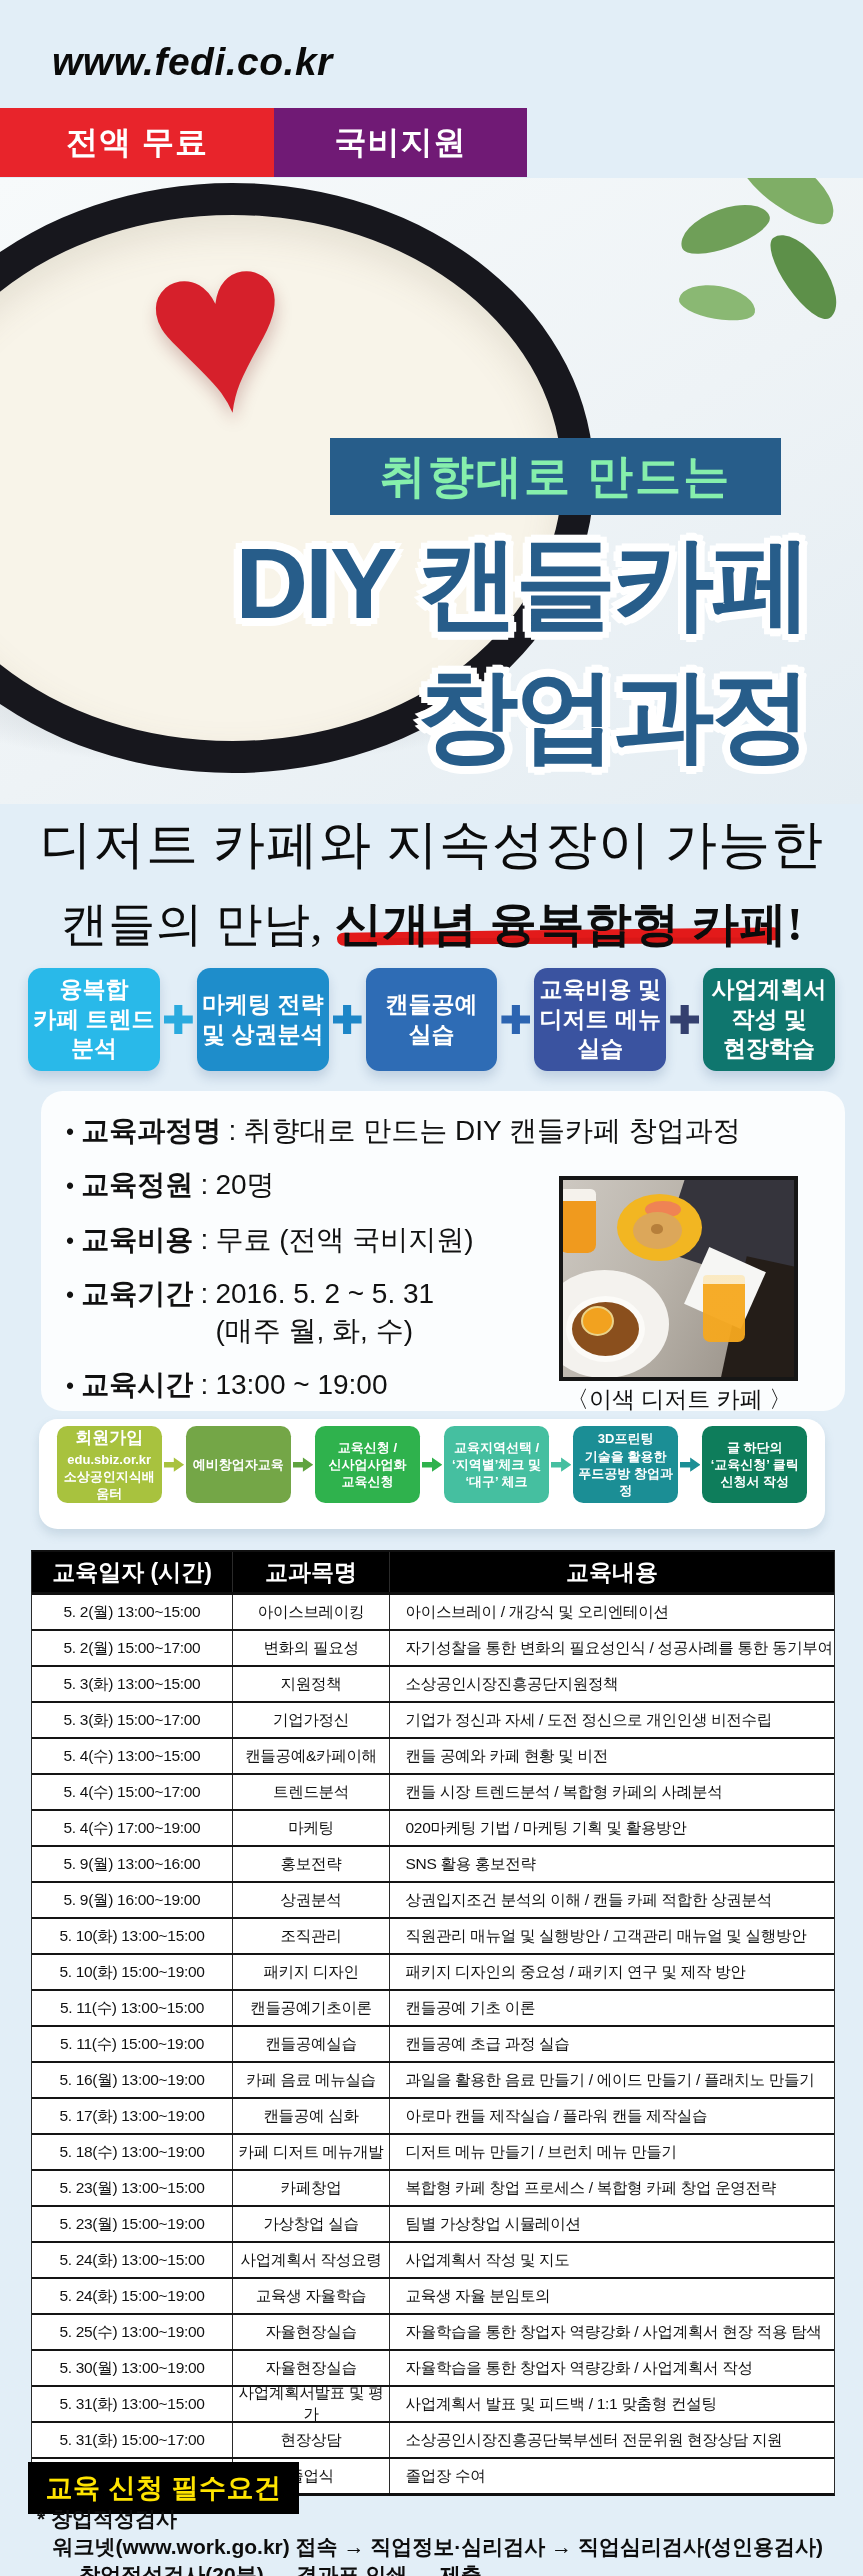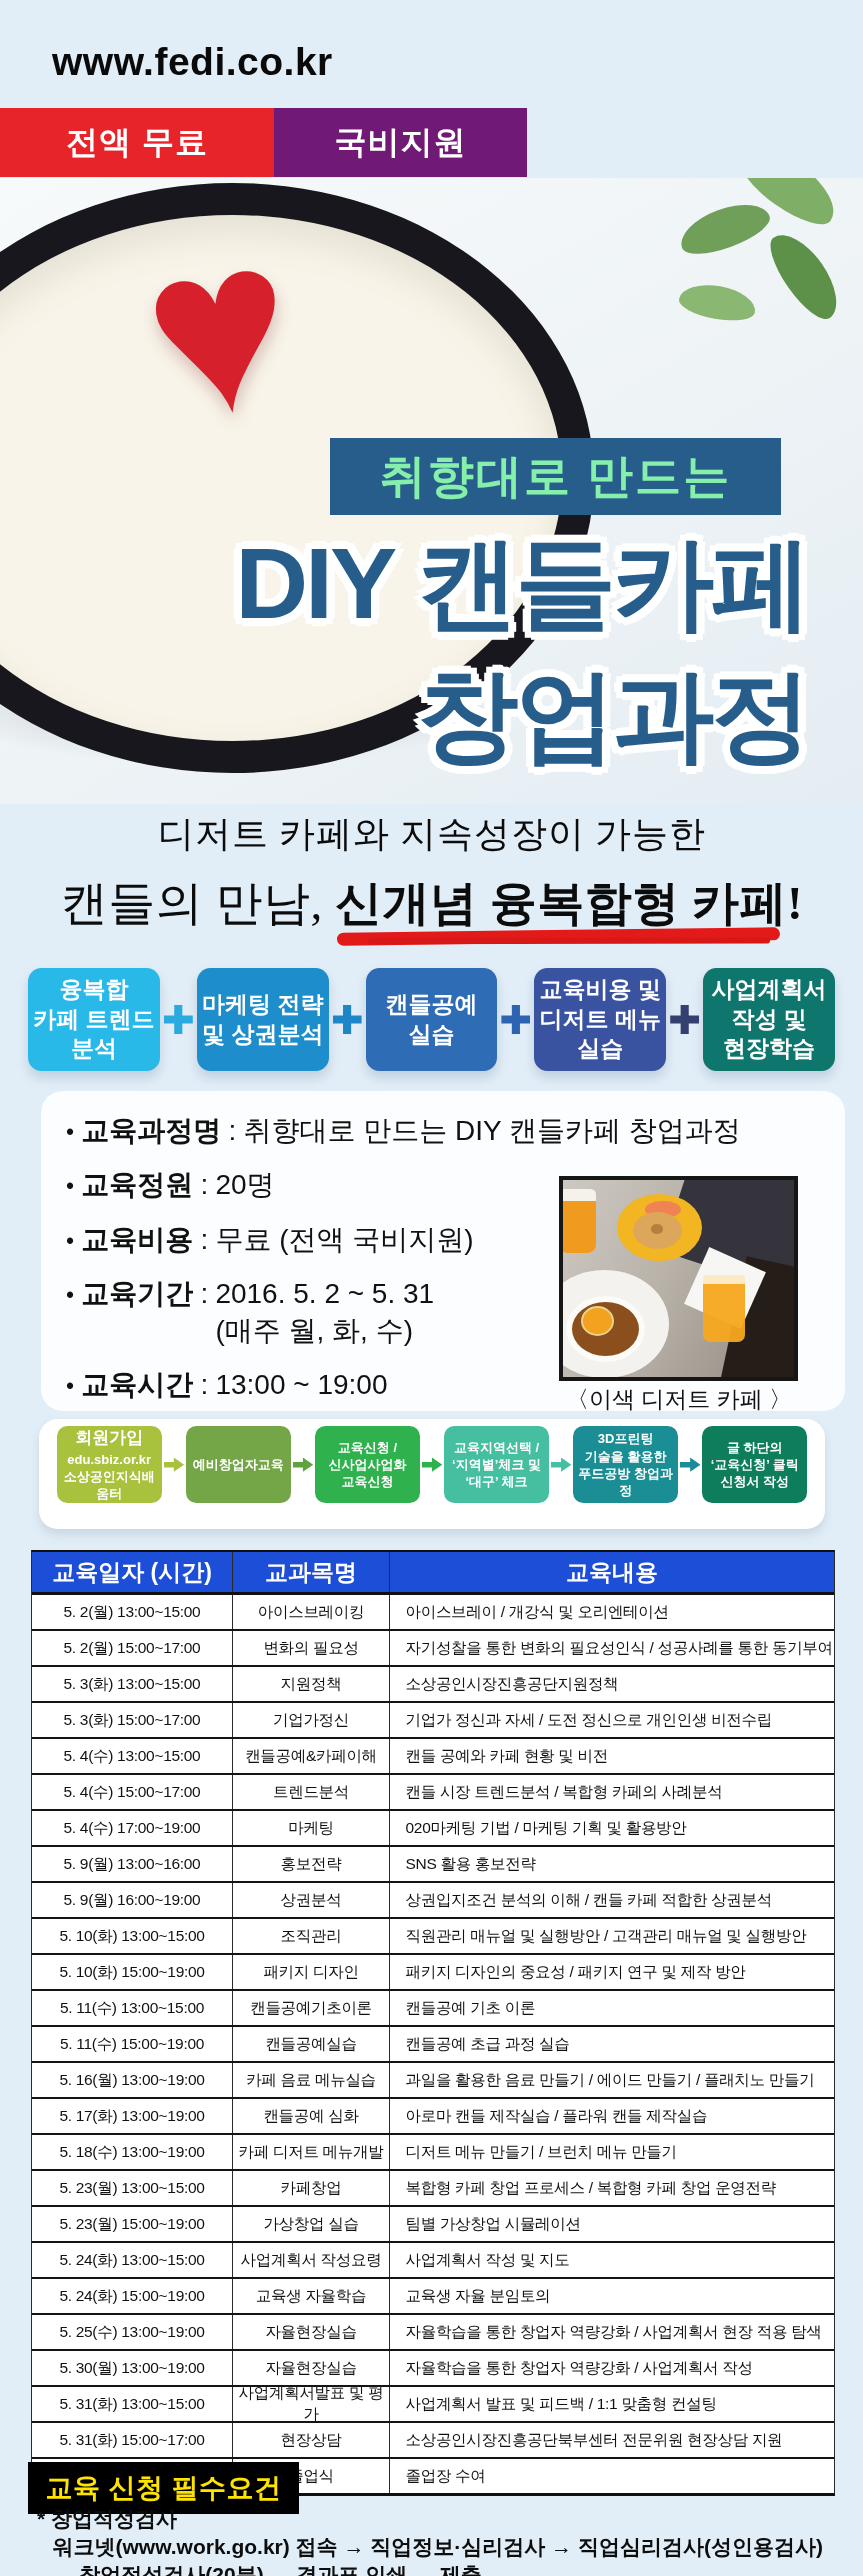--- a/index.html
+++ b/index.html
@@ -1,19 +1,19 @@
 <!DOCTYPE html>
 <html style="font-size:8.2px"><head>
 <meta charset="utf-8">
 <style>
   html,body{margin:0;padding:0;background:#cfdfe9;}
   .poster{position:relative;width:864px;height:2758px;margin:0 auto;background:#e2eef7;
           overflow:hidden;font-family:"Liberation Sans","DejaVu Sans",sans-serif;color:#111;}
   
-  .site-url{position:absolute;left:52px;top:40px;font-size:39px;font-weight:700;color:#0a0a0a;letter-spacing:0.5px;}
+  .site-url{position:absolute;left:52px;top:40px;font-size:39px;font-weight:700;color:#0a0a0a;letter-spacing:0.5px;font-style:italic;}
   .badges{position:absolute;left:0;top:108px;height:69px;display:flex;}
   .badge{display:flex;align-items:center;justify-content:center;color:#fff;font-size:32px;font-weight:800;letter-spacing:1px;}
   .badge-red{width:274px;}
   .badge-black{width:253px;background:#701a75;}
   
   .hero{position:absolute;left:0;top:178px;width:864px;height:626px;overflow:hidden;
         background:linear-gradient(150deg,#f7fafb 0%,#eef3f6 55%,#e4edf3 100%);}
   .bowl-shadow{position:absolute;left:-77px;top:453px;width:592px;height:134px;border-radius:50%;
         background:radial-gradient(closest-side,rgba(90,100,110,.35),rgba(90,100,110,0));}
   .bowl{position:absolute;left:-129px;top:5.2px;width:659px;height:526px;border-radius:50%;
@@ -31,21 +31,21 @@
         color:#86efac;display:flex;align-items:center;justify-content:center;font-size:46px;font-weight:700;letter-spacing:2.1px;}
   .big-title{position:absolute;right:55px;text-align:right;font-weight:900;color:#27608f;
         font-size:101px;line-height:1;letter-spacing:-3.1px;white-space:nowrap;
         text-shadow:8.2px 0 0 #fff,-8.2px 0 0 #fff,0 8.2px 0 #fff,0 -8.2px 0 #fff,
                     6.2px 6.2px 0 #fff,-6.2px 6.2px 0 #fff,6.2px -6.2px 0 #fff,-6.2px -6.2px 0 #fff;}
   .title-line1{top:355px;}
   .title-line2{top:487px;}
   
   .subtitle{position:absolute;left:0;top:810px;width:864px;text-align:center;
         font-family:"Liberation Serif","DejaVu Serif",serif;color:#0c0c0c;}
-  .subtitle .line1{font-size:36px;letter-spacing:1px;}
+  .subtitle .line1{font-size:52px;letter-spacing:1px;}
   .subtitle .line2{font-size:47px;margin-top:13.4px;letter-spacing:0.5px;position:relative;z-index:2;}
   .subtitle .line2 b{font-weight:700;}
   .red-underline{position:absolute;left:337px;top:930px;width:443px;height:13.4px;background:#e31a1a;
         border-radius:7.2px;transform:rotate(-0.7deg);z-index:1;}
   .red-underline::after{content:"";position:absolute;left:31px;top:8.2px;width:402px;height:6.2px;
         background:#d81717;border-radius:4.1px;transform:rotate(0.6deg);}
   
   .steps{position:absolute;left:28px;top:968px;width:807px;height:103px;display:flex;align-items:center;}
   .step-box{flex:1;height:103px;border-radius:13.4px;color:#fff;display:flex;flex-direction:column;
         justify-content:center;align-items:center;font-weight:700;font-size:23px;line-height:1.3;
@@ -263,21 +263,21 @@
         <div class="flow-arrow" style="background: rgb(27, 142, 149);"></div>
         <div class="flow-box" style="background: rgb(14, 125, 91);">
           <div class="">글 하단의</div>
           <div class="">‘교육신청’ 클릭</div>
           <div class="">신청서 작성</div>
         </div>
       </div>
   </div>
 
   <div class="course-table">
-    <div class="t-header" style="background: #1d4ed8;">
+    <div class="t-header" style="background: #000000;">
       <div class="c1 vline">교육일자 (시간)</div>
       <div class="c2 vline">교과목명</div>
       <div class="c3">교육내용</div>
     </div>
     <div id="table-body">
         <div class="t-row">
           <div class="c1 vline cell">5. 2(월) 13:00~15:00</div>
           <div class="c2 vline cell">아이스브레이킹</div>
           <div class="c3 cell">아이스브레이 / 개강식 및 오리엔테이션</div>
         </div>

